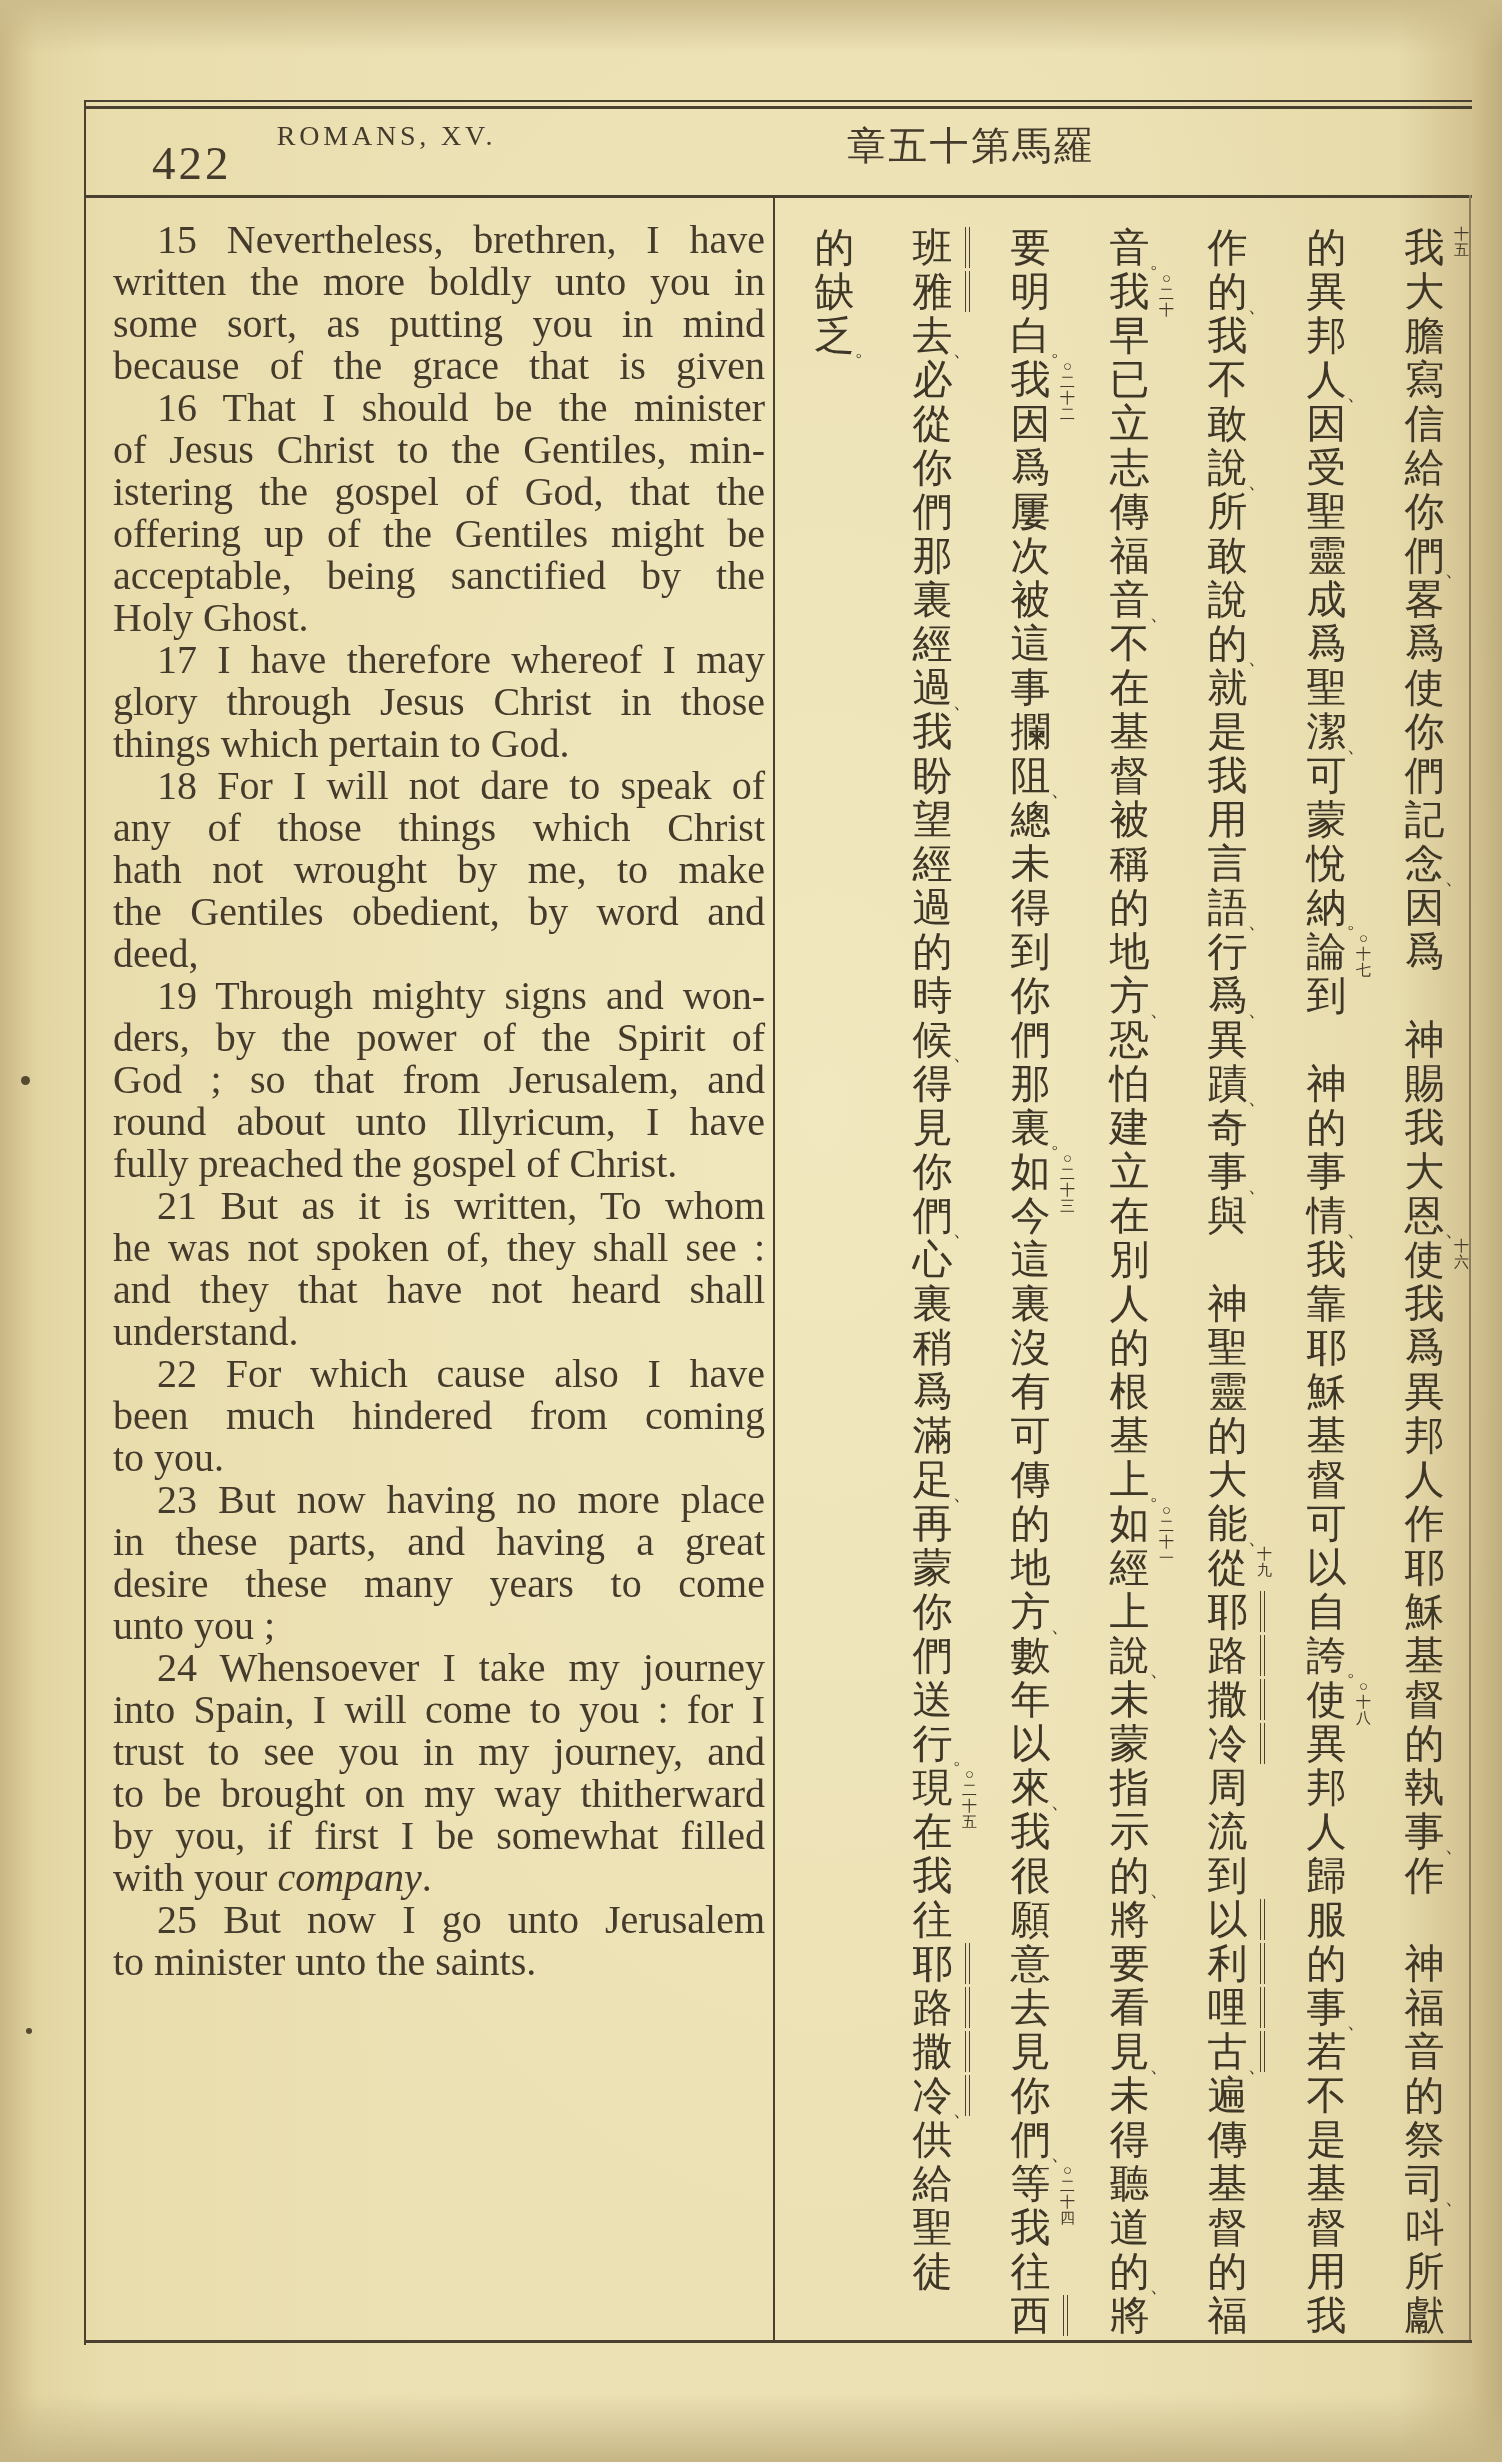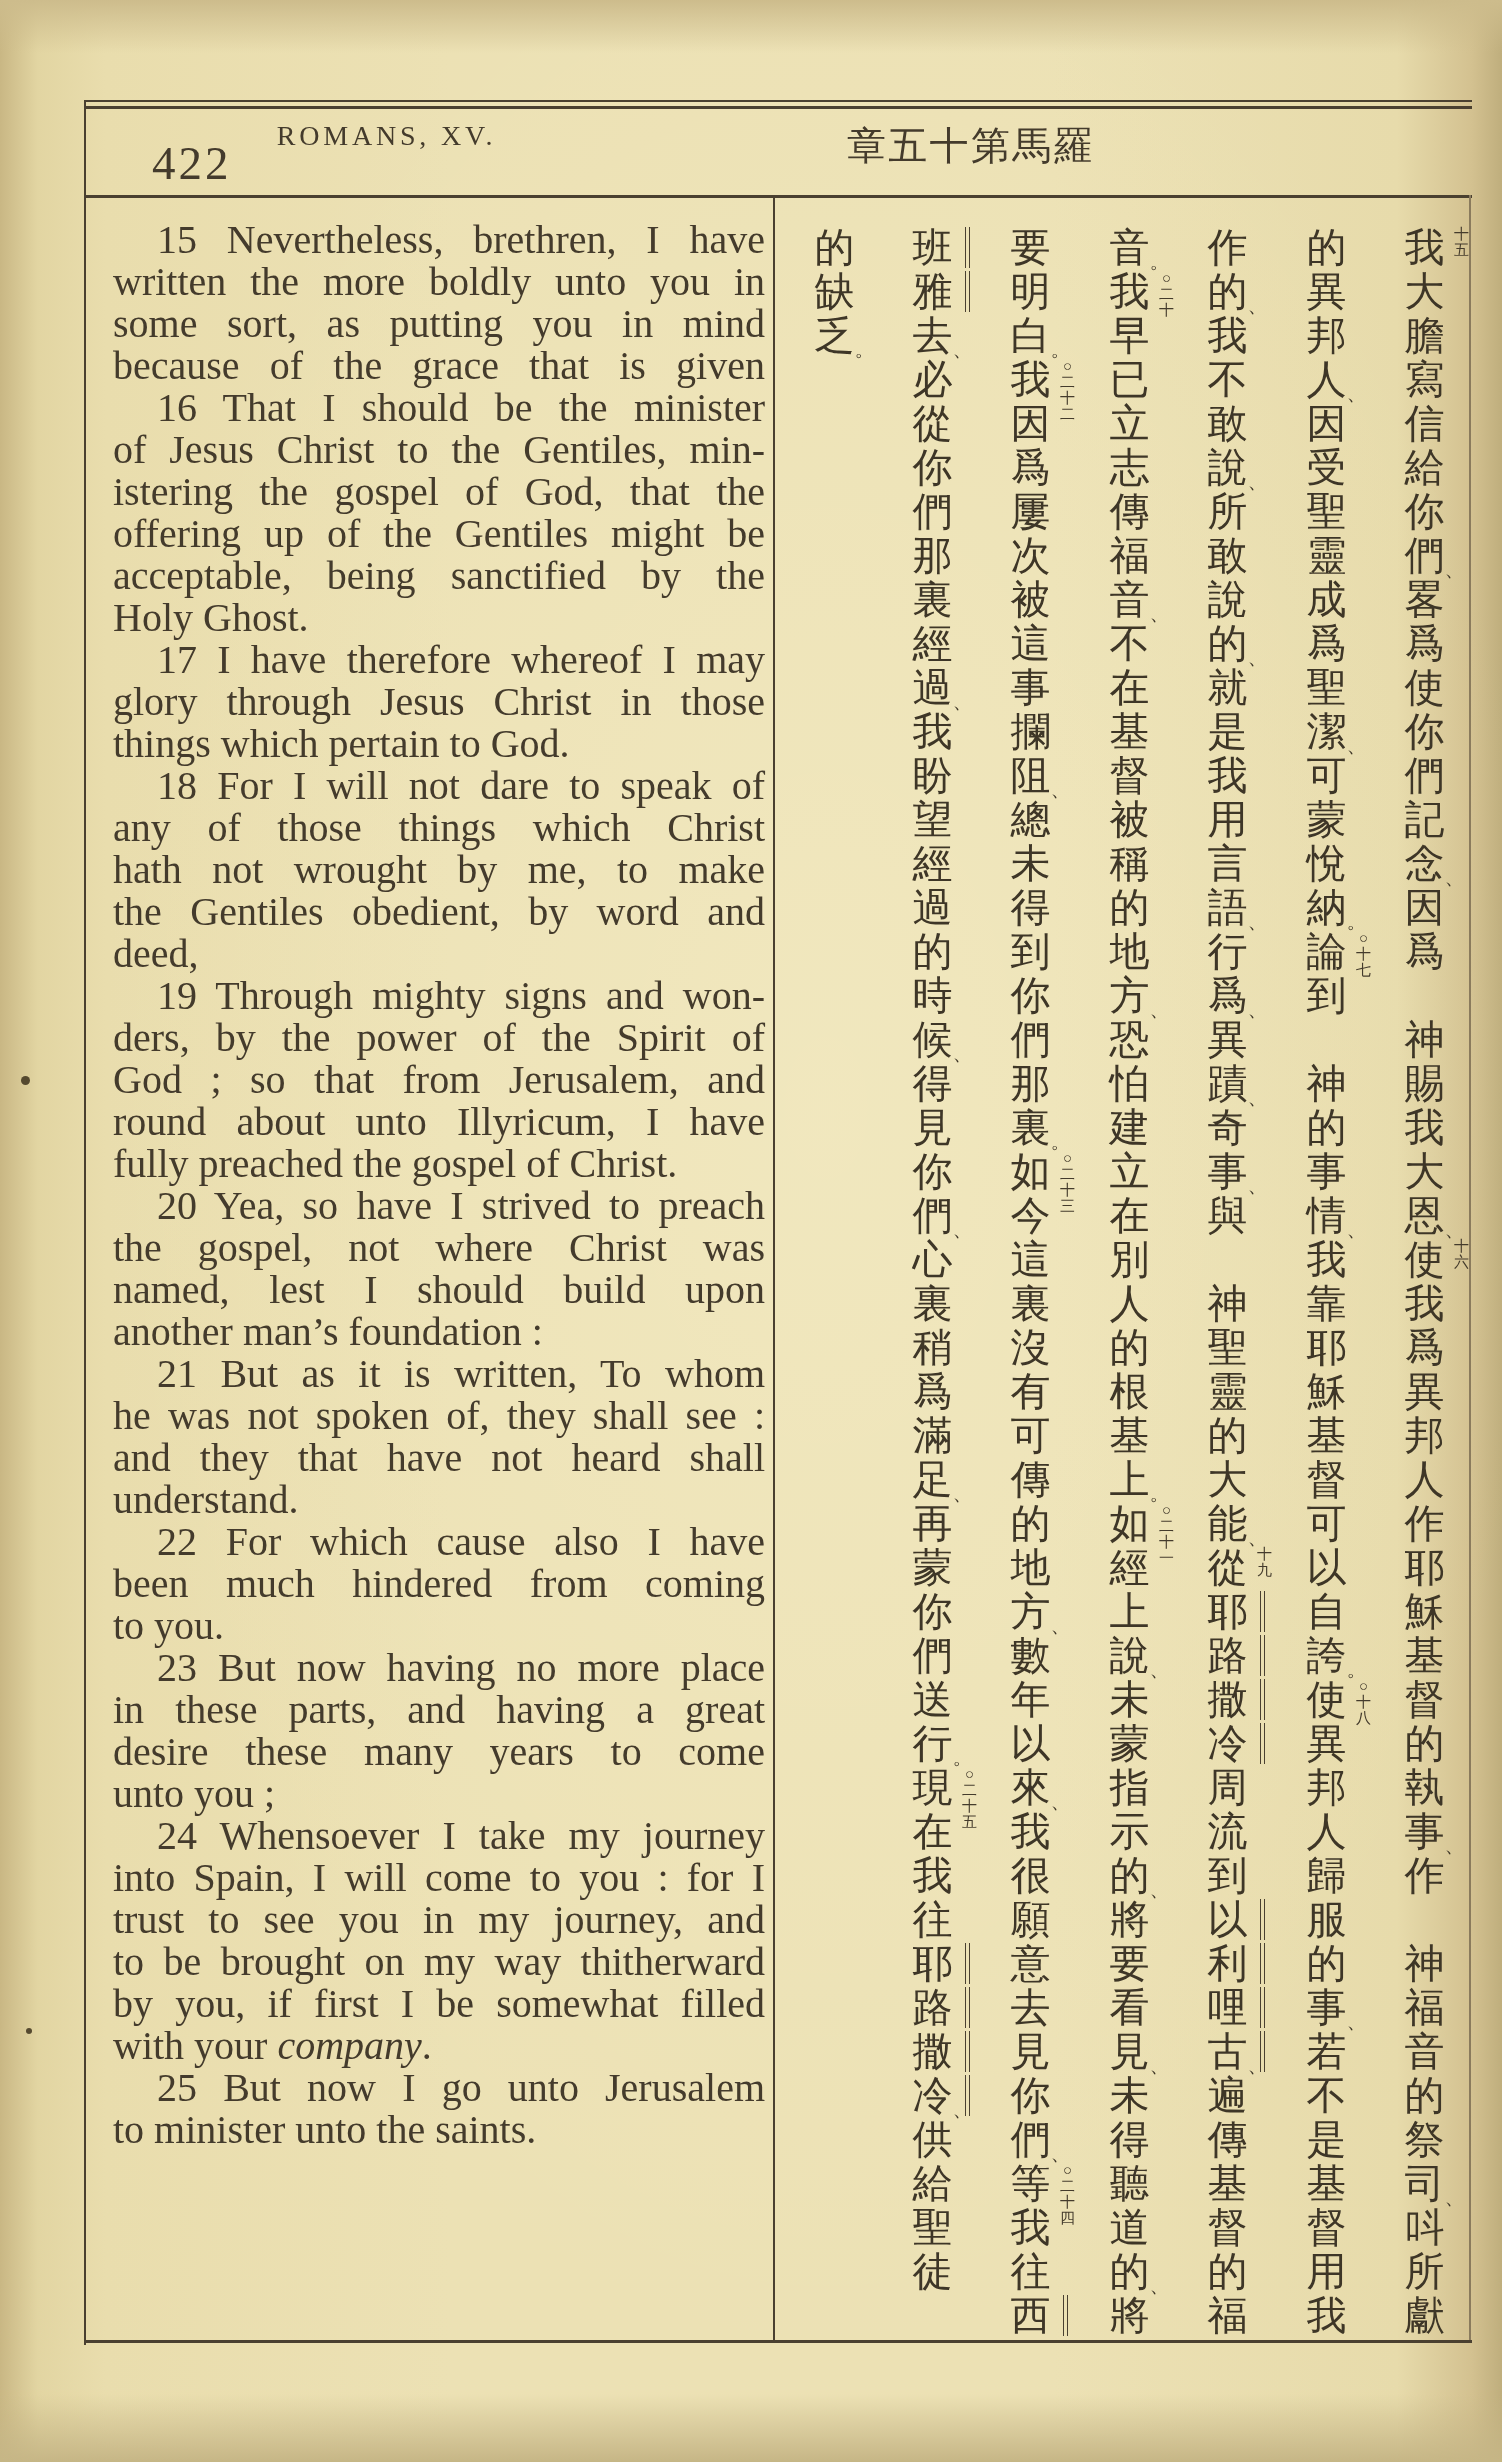--- a/index.html
+++ b/index.html
@@ -83,26 +83,20 @@
         <div class="ln end">deed,</div>
       </div>
       <div>
         <div class="ln first">19 Through mighty signs and won-</div>
         <div class="ln">ders, by the power of the Spirit of</div>
         <div class="ln">God ; so that from Jerusalem, and</div>
         <div class="ln">round about unto Illyricum, I have</div>
         <div class="ln end">fully preached the gospel of Christ.</div>
       </div>
       <div>
-        <div class="ln first">20 Yea, so have I strived to preach</div>
-        <div class="ln">the gospel, not where Christ was</div>
-        <div class="ln">named, lest I should build upon</div>
-        <div class="ln end">another man’s foundation :</div>
-      </div>
-      <div>
         <div class="ln first">21 But as it is written, To whom</div>
         <div class="ln">he was not spoken of, they shall see :</div>
         <div class="ln">and they that have not heard shall</div>
         <div class="ln end">understand.</div>
       </div>
       <div>
         <div class="ln first">22 For which cause also I have</div>
         <div class="ln">been much hindered from coming</div>
         <div class="ln end">to you.</div>
       </div>

